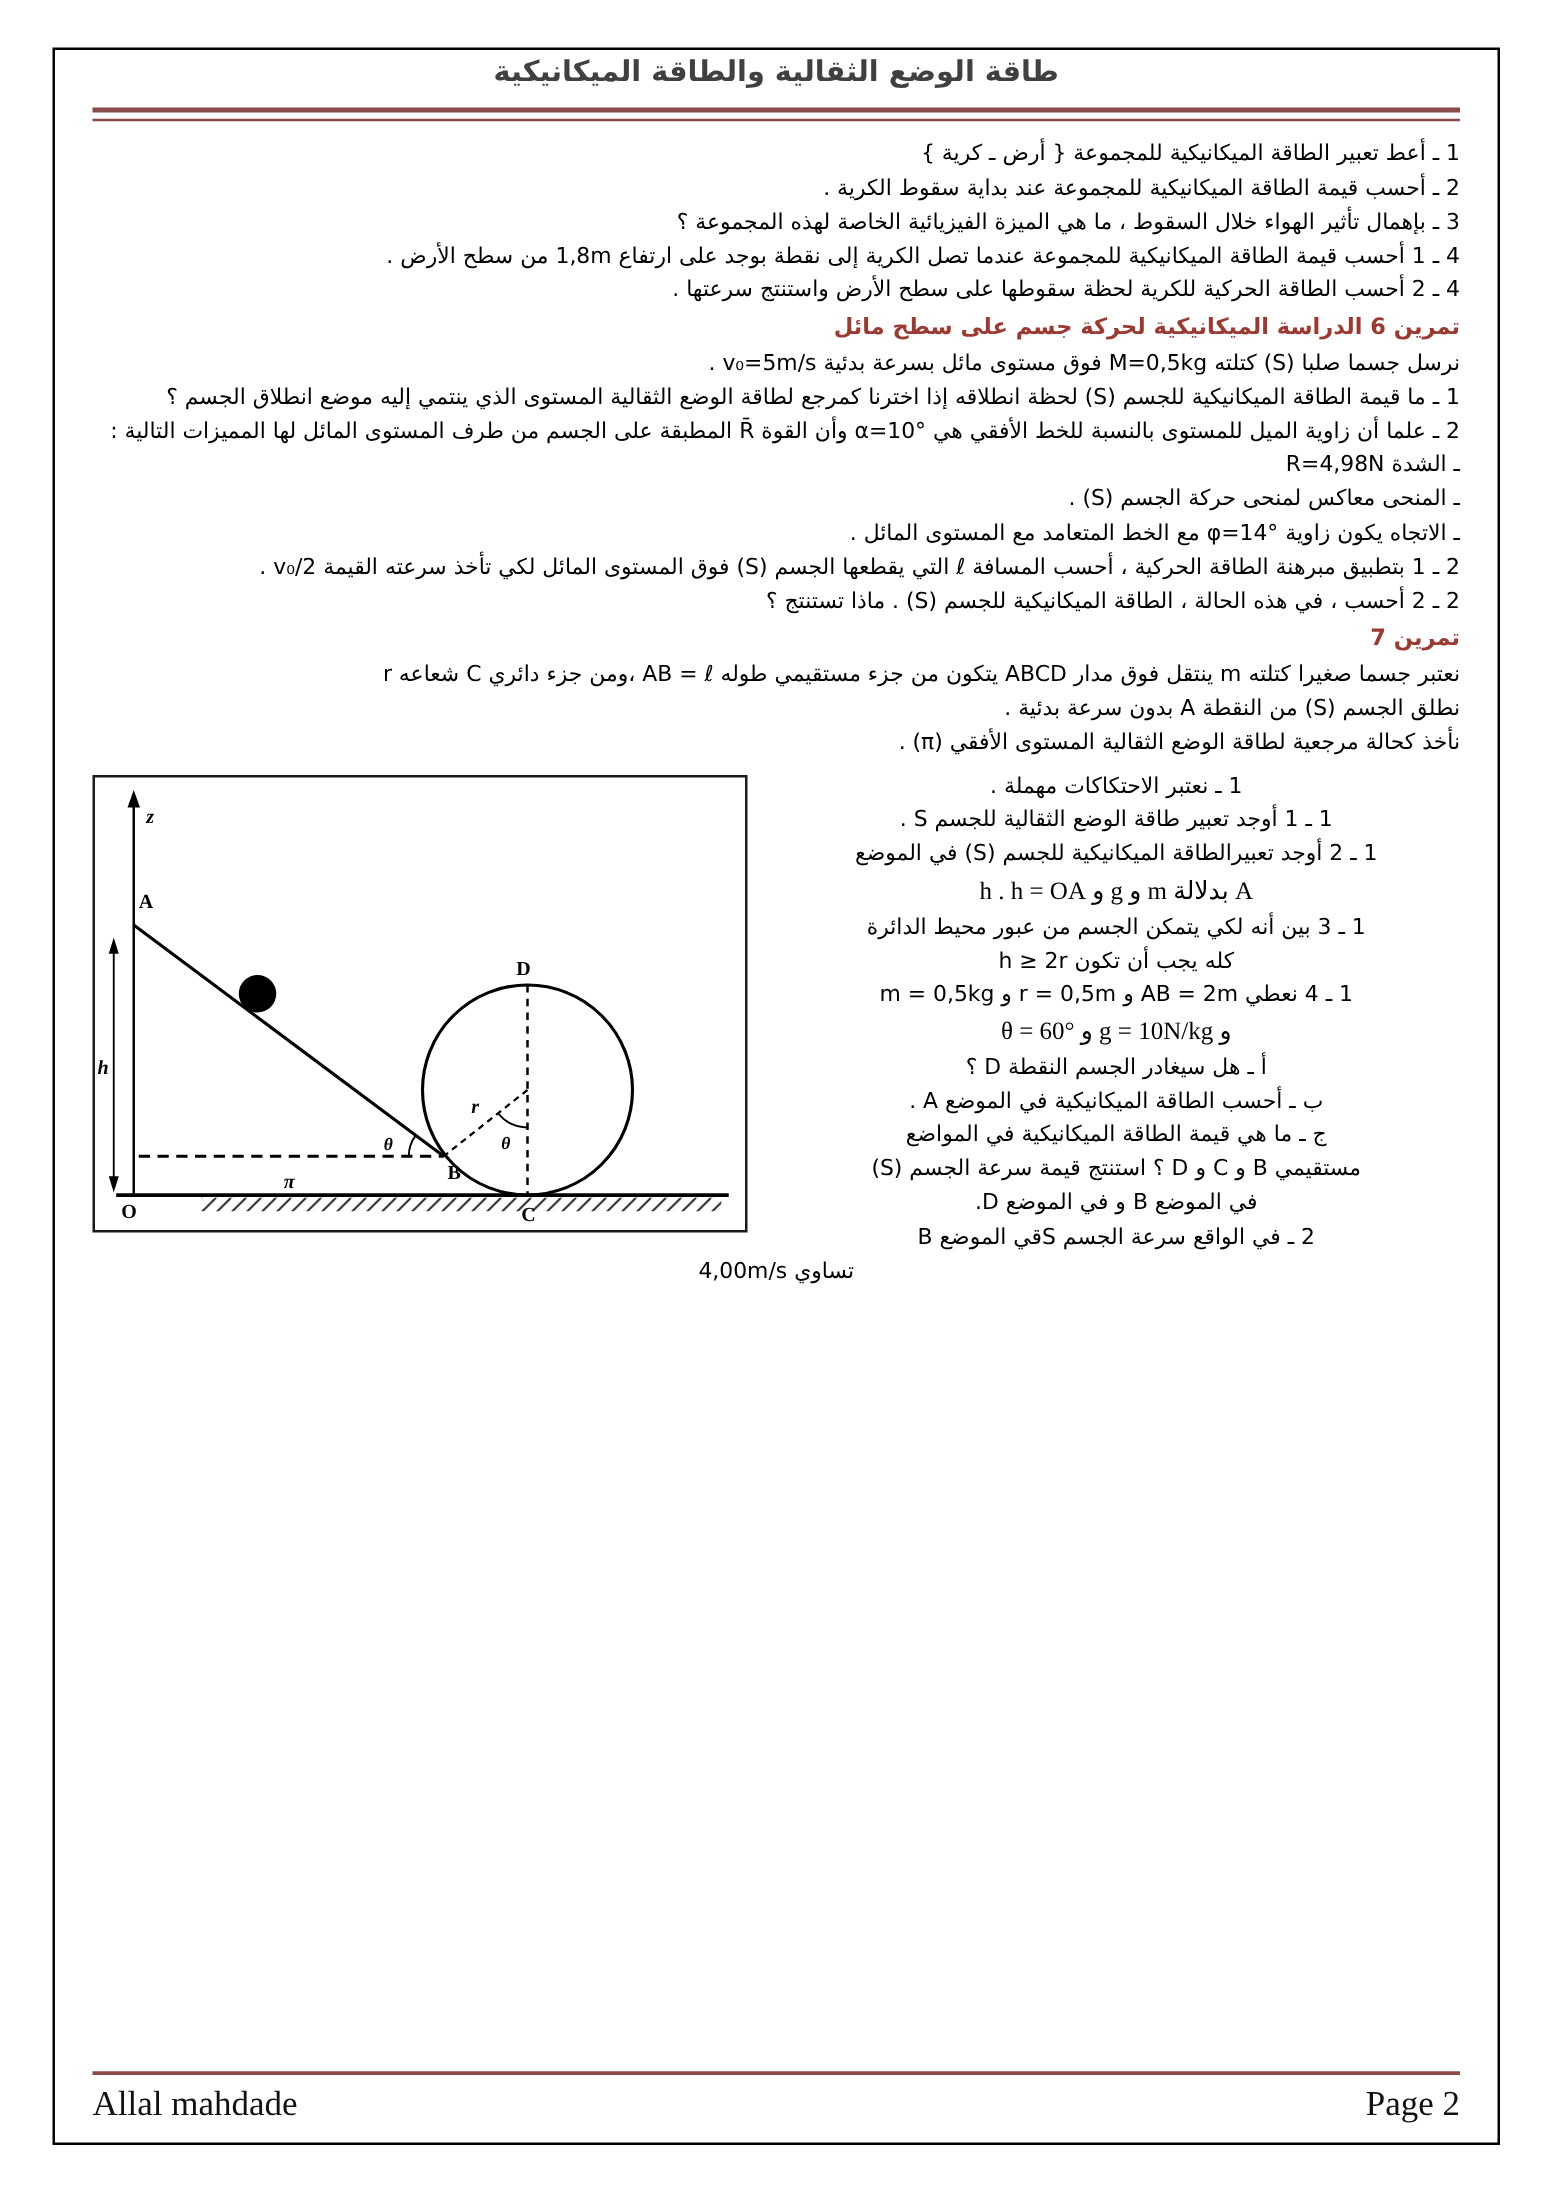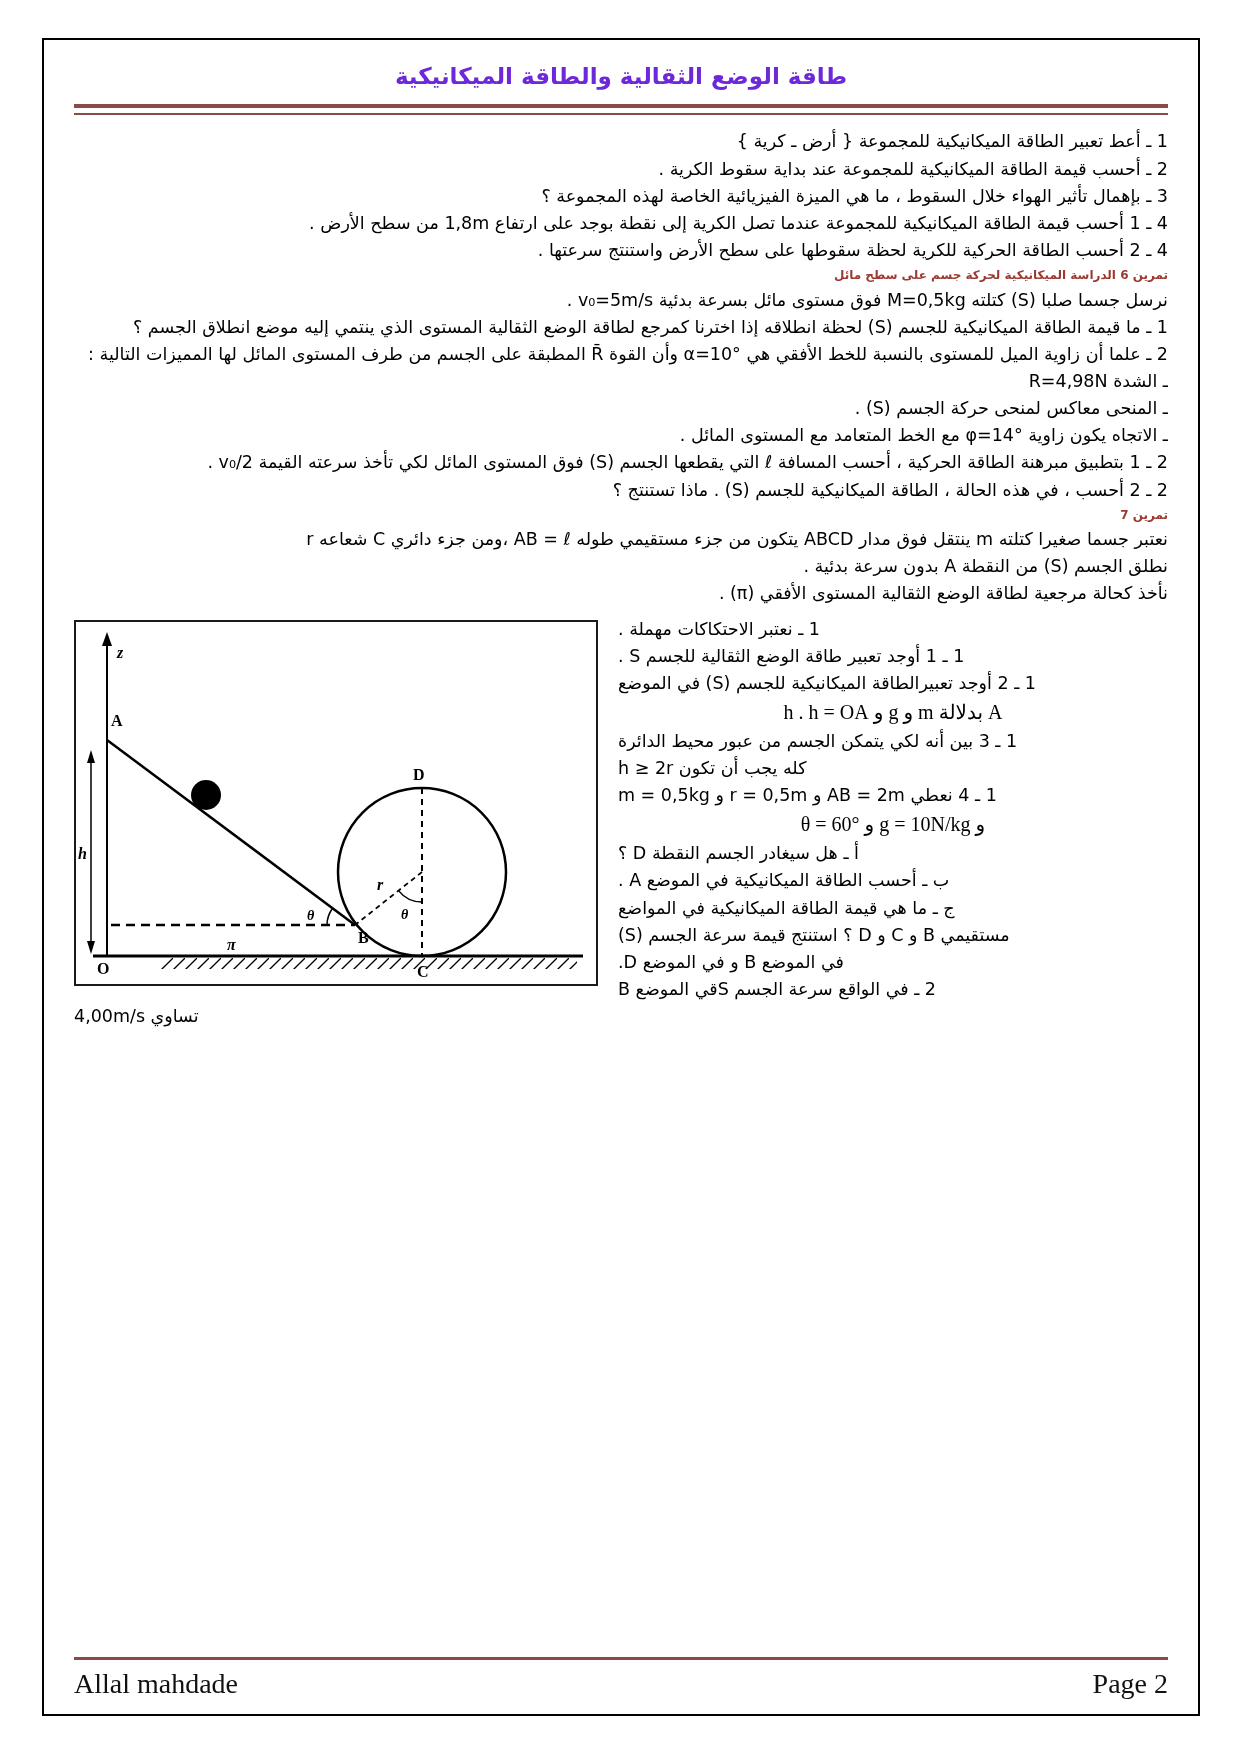--- a/index.html
+++ b/index.html
@@ -5,39 +5,39 @@
   html,body{margin:0;padding:0}
   body{
     width:1240px;height:1754px;position:relative;background:#ffffff;
     font-family:"DejaVu Sans",sans-serif;color:#000;
   }
   .frame{
     position:absolute;left:42px;top:38px;width:1158px;height:1678px;
     border:2px solid #000;background:#fff;padding:0 30px;box-sizing:border-box;
   }
   .title{
-    margin-top:23px;text-align:center;font-weight:bold;font-size:23px;color:#6d28d9;
+    margin-top:5px;text-align:center;font-weight:bold;font-size:23px;color:#404040;
   }
   .rule-thick{height:4px;background:#8a4a48;margin-top:9px}
   .rule-thin{height:2px;background:#8a4a48;margin-top:5px}
   .content{
     direction:rtl;text-align:right;font-size:17.5px;line-height:1.55;margin-top:13px;
   }
   .content p{margin:0}
   .jline{text-align:justify}
   h2.ex-heading{
-    font-size:12px;font-weight:bold;color:#9c3a32;margin:2px 0;line-height:1.55;
+    font-size:18px;font-weight:bold;color:#9c3a32;margin:2px 0;line-height:1.55;
   }
   .fig-row{margin-top:8px}
   .figure{
     float:left;width:524px;height:366px;border:2px solid #1a1a1a;background:#fff;
     margin:4px 20px 10px 0;box-sizing:border-box;direction:ltr;overflow:hidden;
   }
   .figure svg{display:block;margin:0 auto}
-  .side p{text-align:left}
+  .side p{text-align:center}
   .side .math{text-align:center;font-family:"Liberation Serif",serif;font-size:20px}
   .side .centered{}
   .closing{clear:both;margin-top:14px}
   .footer{position:absolute;left:30px;right:30px;bottom:14px}
   .footer-rule{height:3px;background:#8a4a48;margin-bottom:8px}
   .footer-row{
     display:flex;justify-content:space-between;align-items:baseline;
     font-family:"Liberation Serif",serif;font-size:28px;color:#111;
   }
   

